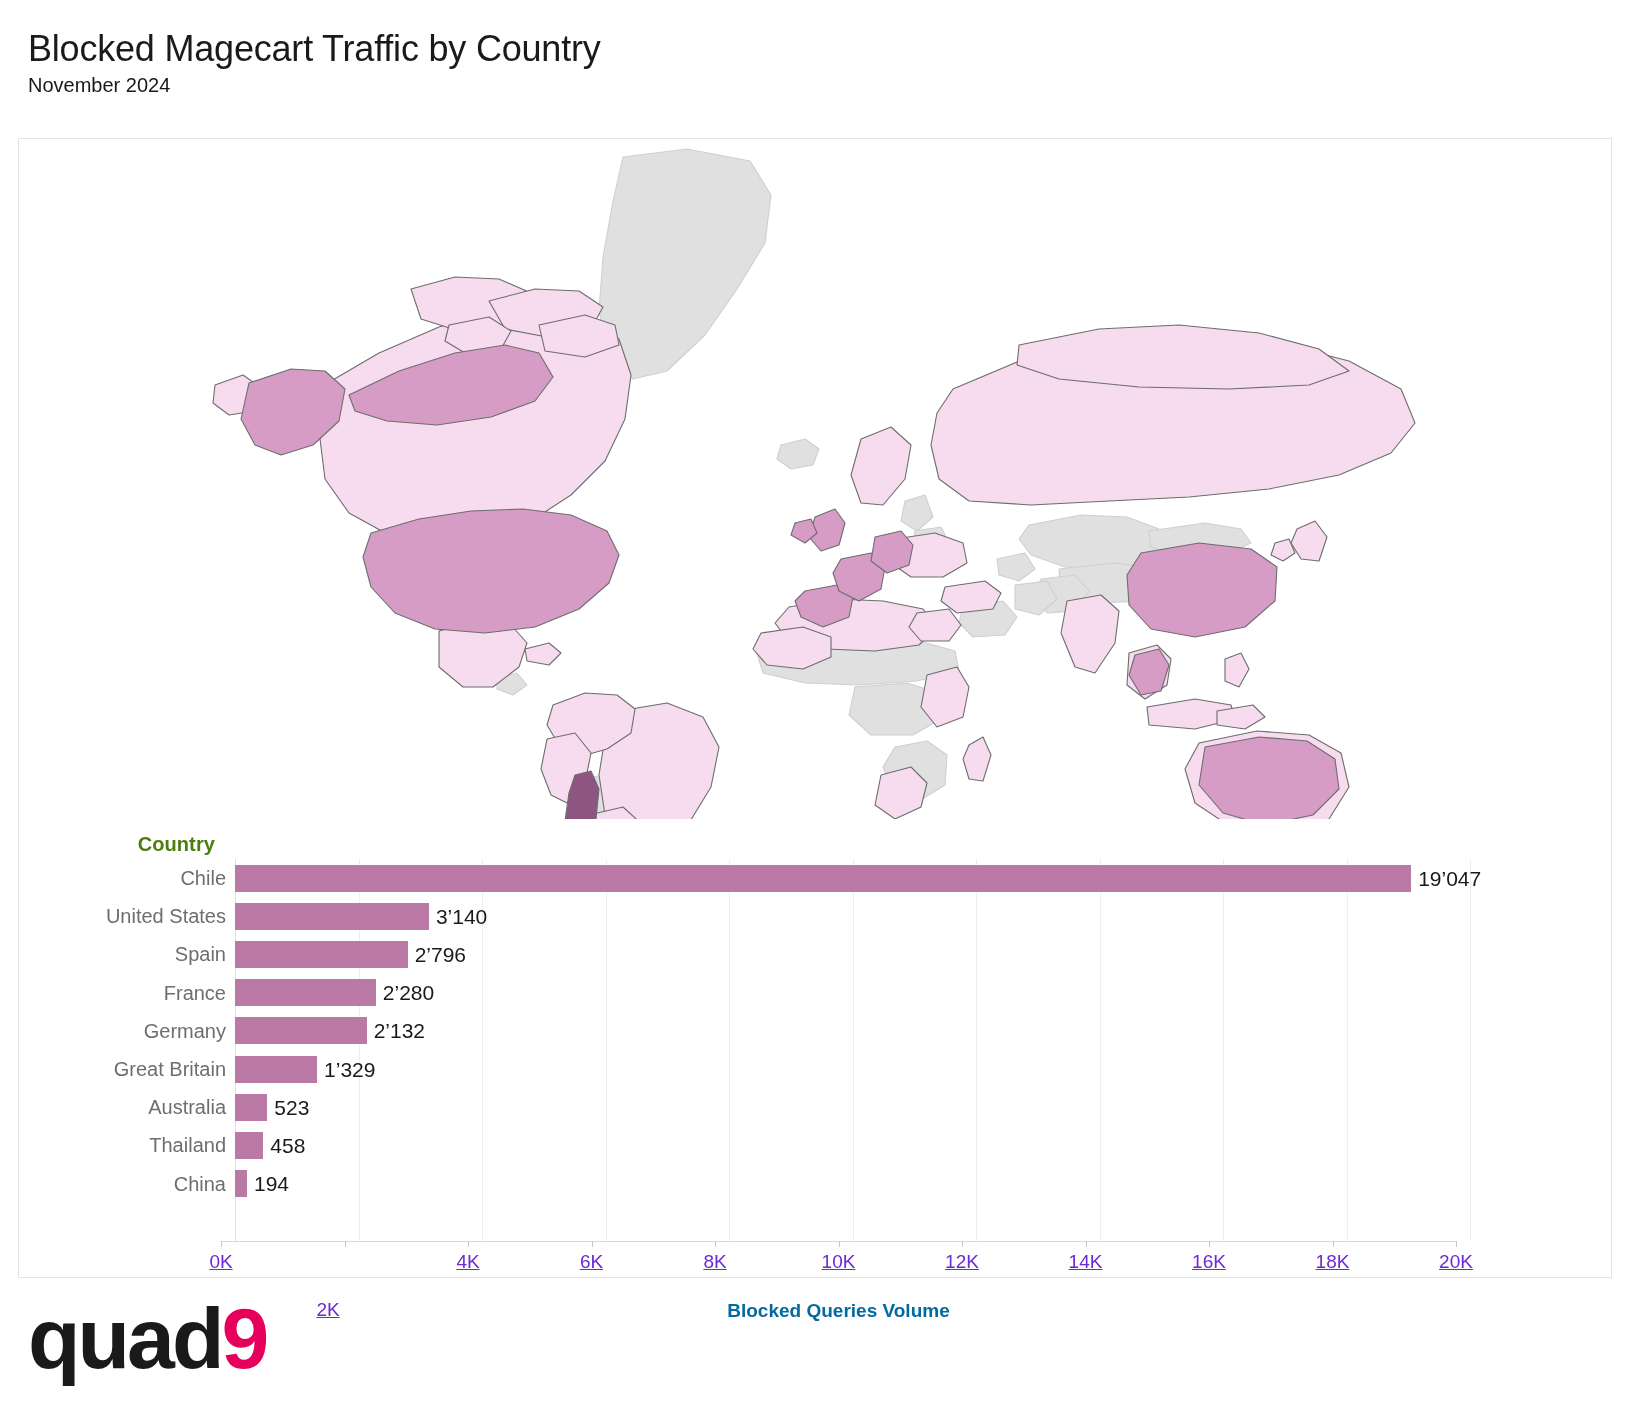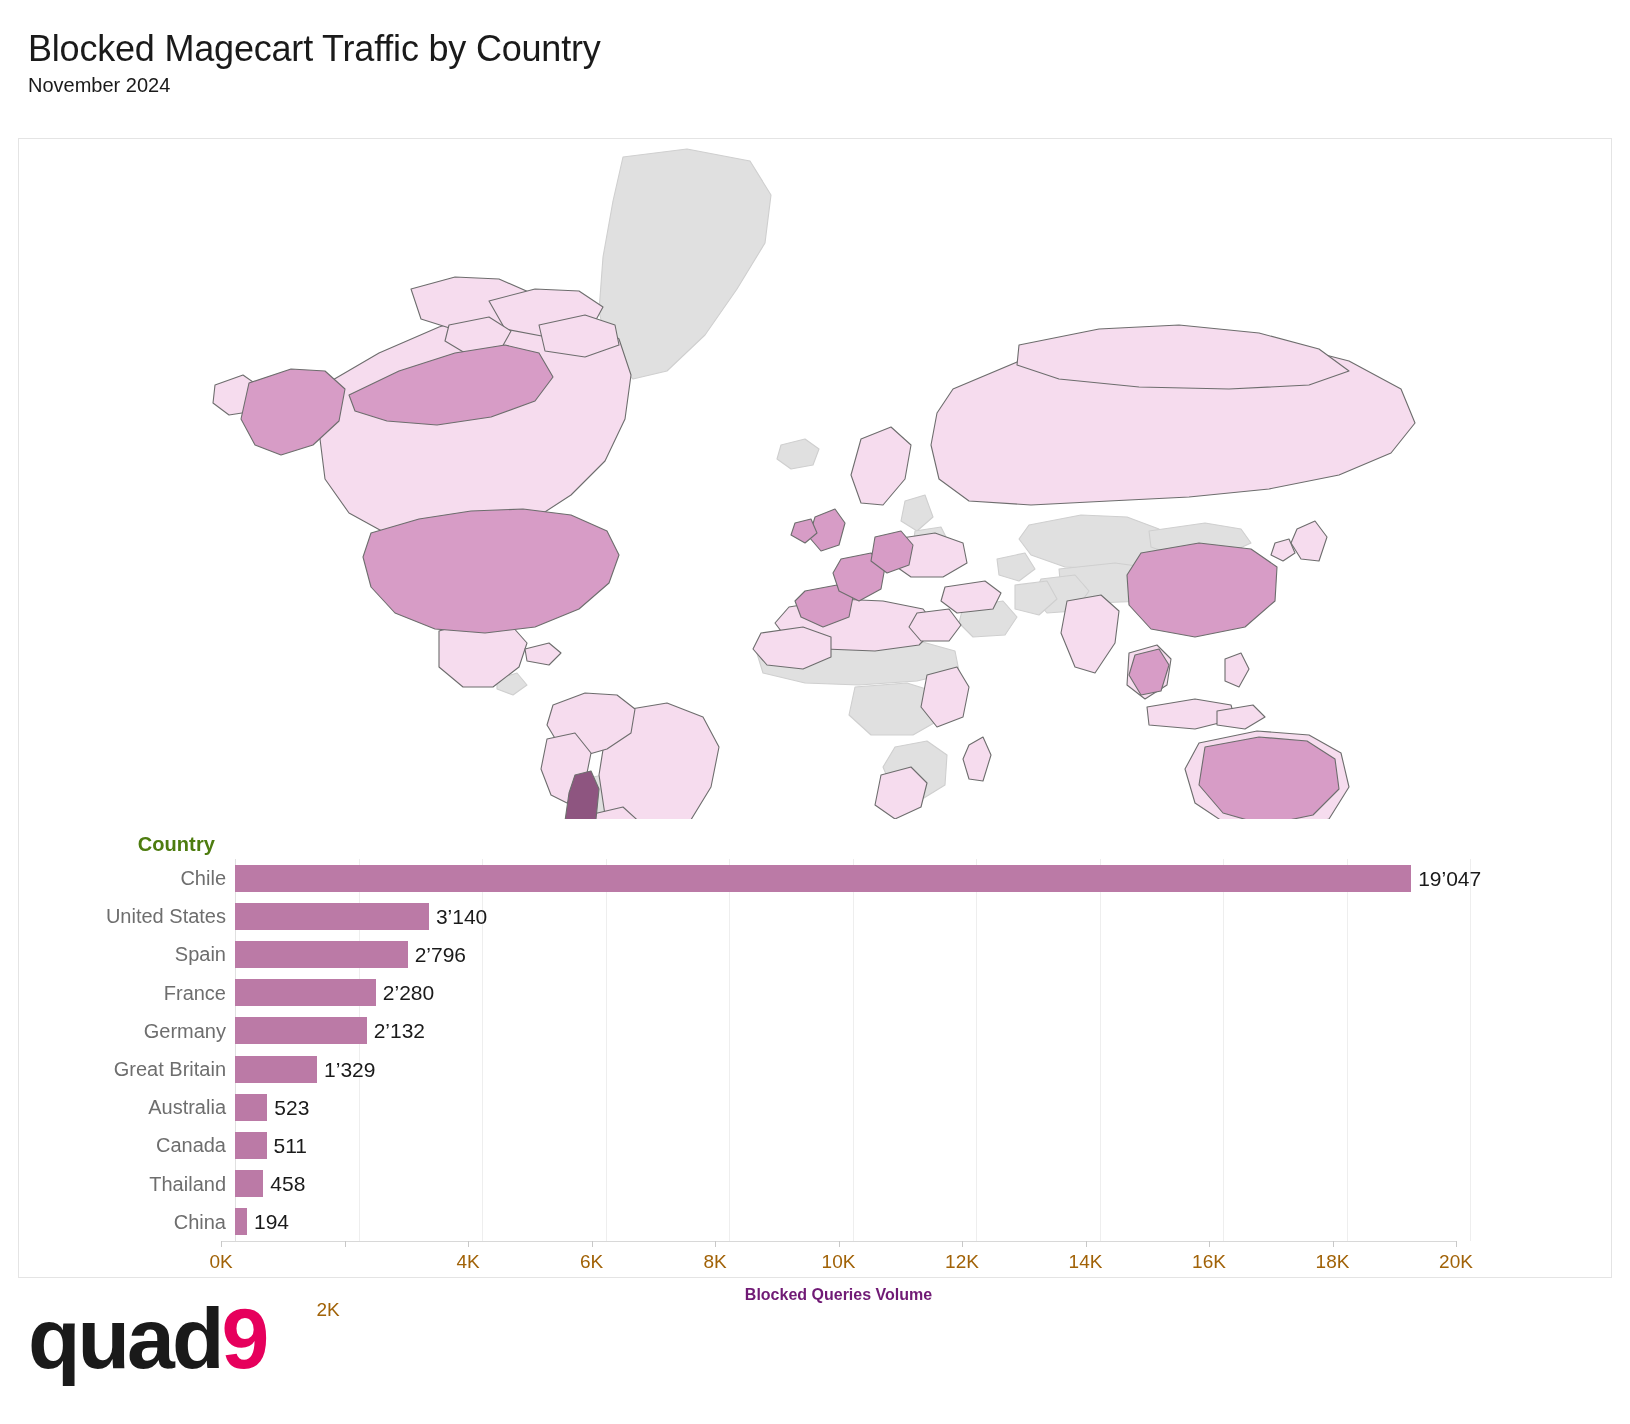--- a/index.html
+++ b/index.html
@@ -157,33 +157,34 @@
     position: absolute;
     top: 422px;
     width: 1px;
     height: 6px;
     background: #c8c8c8;
   }
   .ticklabel {
     position: absolute;
     top: 432px;
     font-size: 19px;
-    color: #a16207;
+    color: #6d28d9;
     transform: translateX(-50%);
     white-space: nowrap;
+    text-decoration: underline;
   }
   .xtitle {
     position: absolute;
     left: 202px;
-    top: 467px;
+    top: 481px;
     width: 1235px;
     text-align: center;
-    font-size: 16px;
+    font-size: 19px;
     font-weight: bold;
-    color: #701a75;
+    color: #0369a1;
     white-space: nowrap;
   }
   
   .logo {
     position: absolute;
     left: 28px;
     top: 1292px;
     height: 92px;
     display: flex;
     align-items: center;
@@ -393,25 +394,20 @@
             </div>
             <div class="row">
               <div class="row-label">Great Britain</div>
               <div class="bar" style="width: 82.0657px; background: rgb(187, 122, 166);"></div>
               <div class="bar-value">1’329</div>
             </div>
             <div class="row">
               <div class="row-label">Australia</div>
               <div class="bar" style="width: 32.2953px; background: rgb(187, 122, 166);"></div>
               <div class="bar-value">523</div>
-            </div>
-            <div class="row">
-              <div class="row-label">Canada</div>
-              <div class="bar" style="width: 31.5542px; background: rgb(187, 122, 166);"></div>
-              <div class="bar-value">511</div>
             </div>
             <div class="row">
               <div class="row-label">Thailand</div>
               <div class="bar" style="width: 28.2815px; background: rgb(187, 122, 166);"></div>
               <div class="bar-value">458</div>
             </div>
             <div class="row">
               <div class="row-label">China</div>
               <div class="bar" style="width: 11.9795px; background: rgb(187, 122, 166);"></div>
               <div class="bar-value">194</div>

